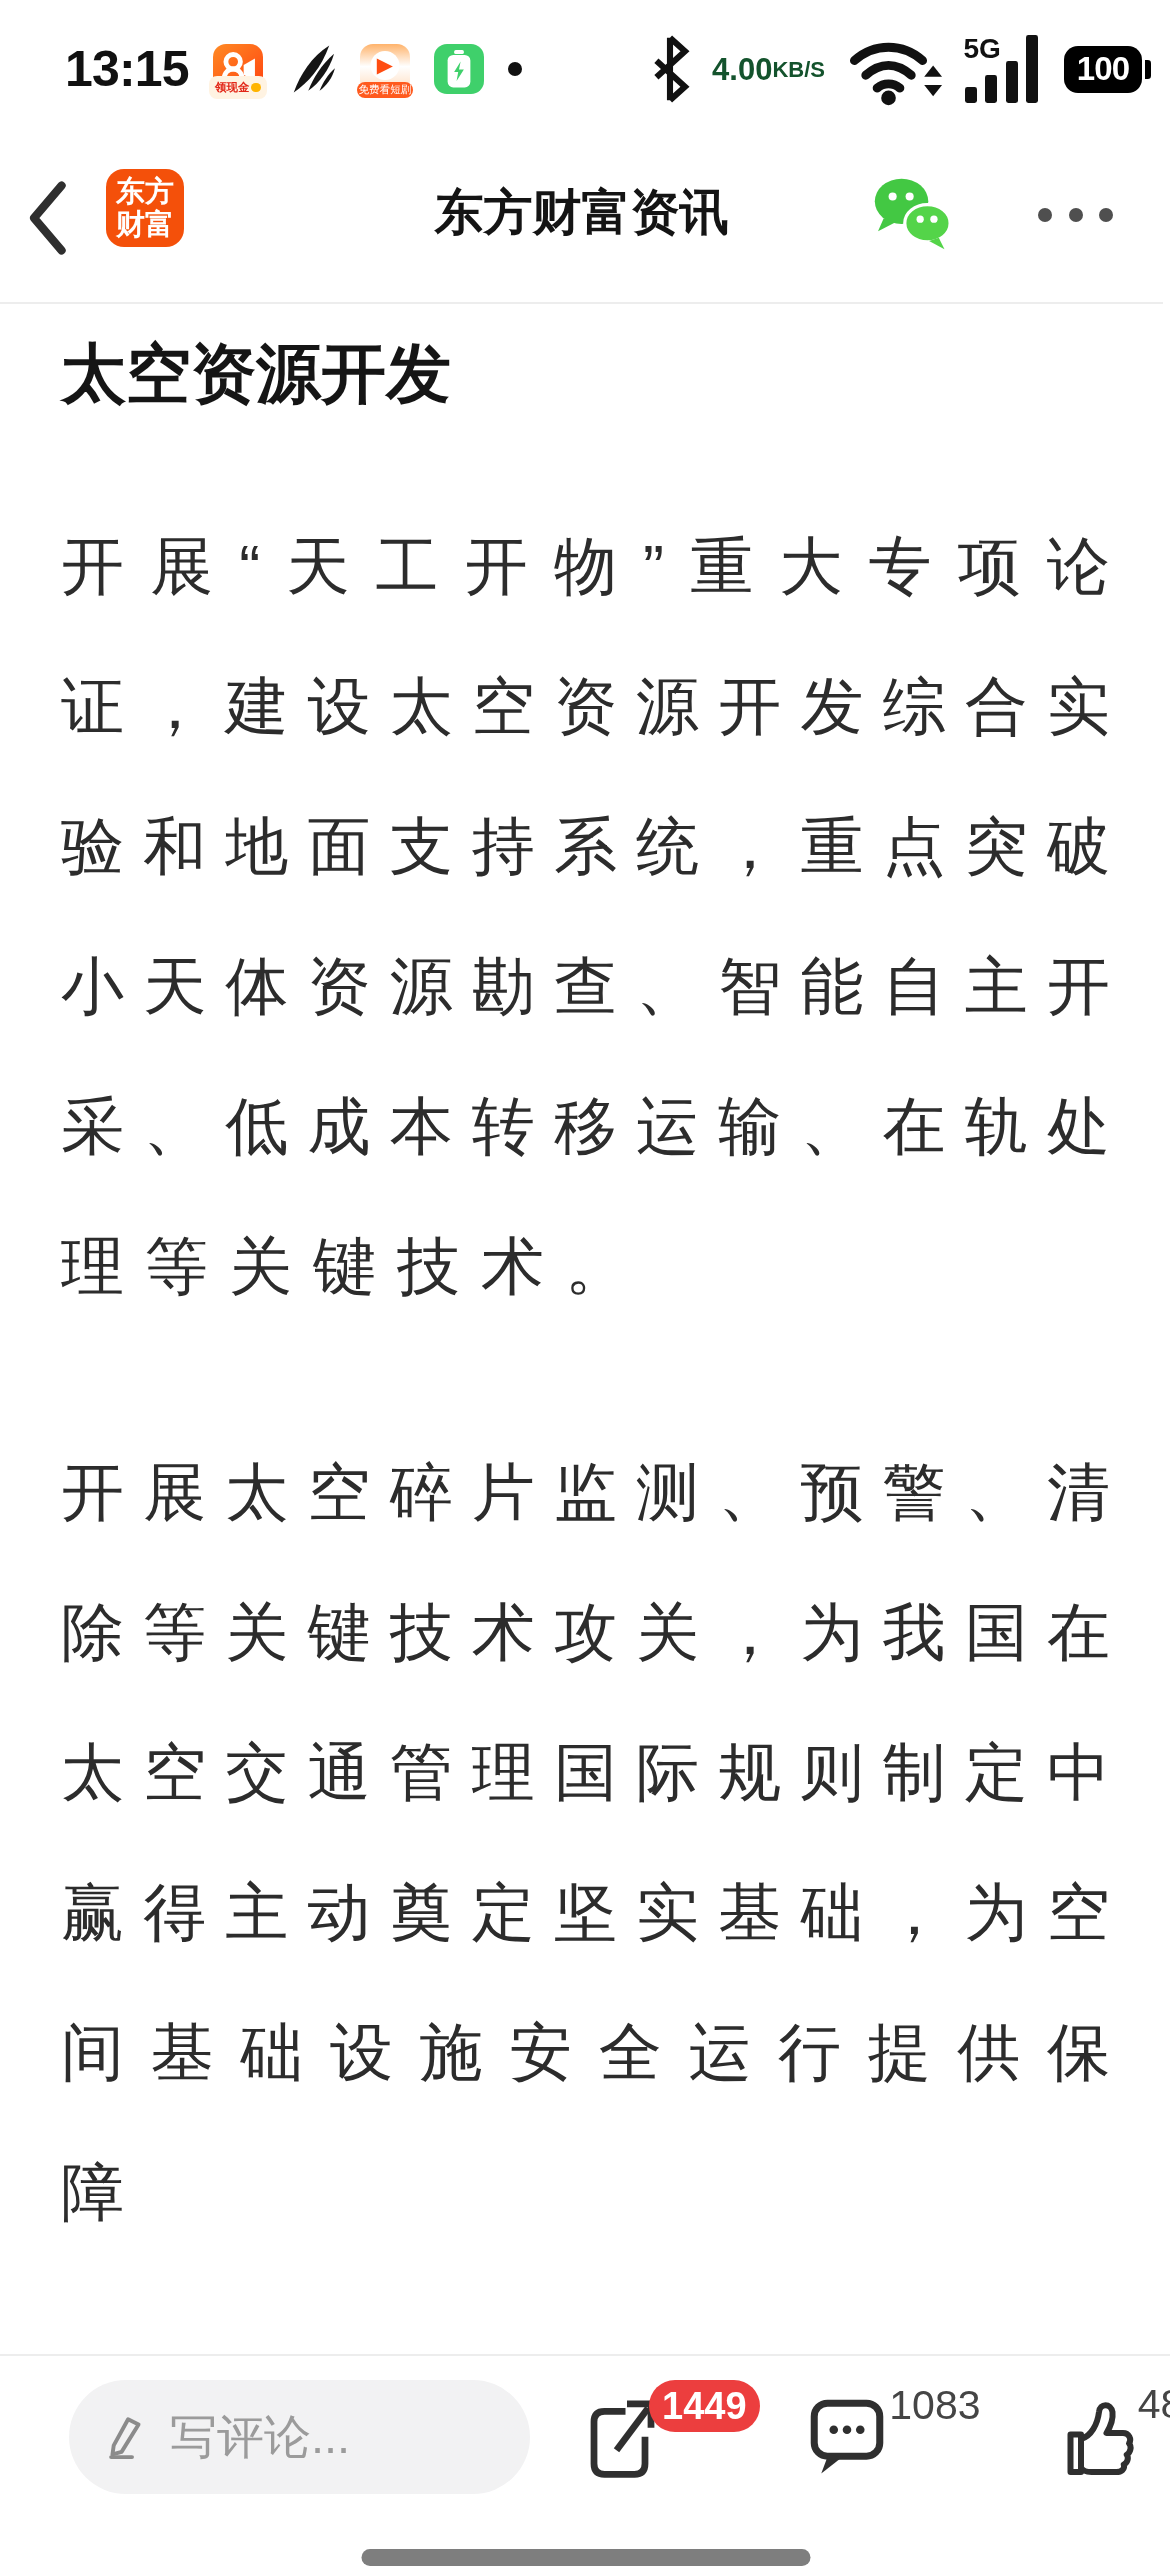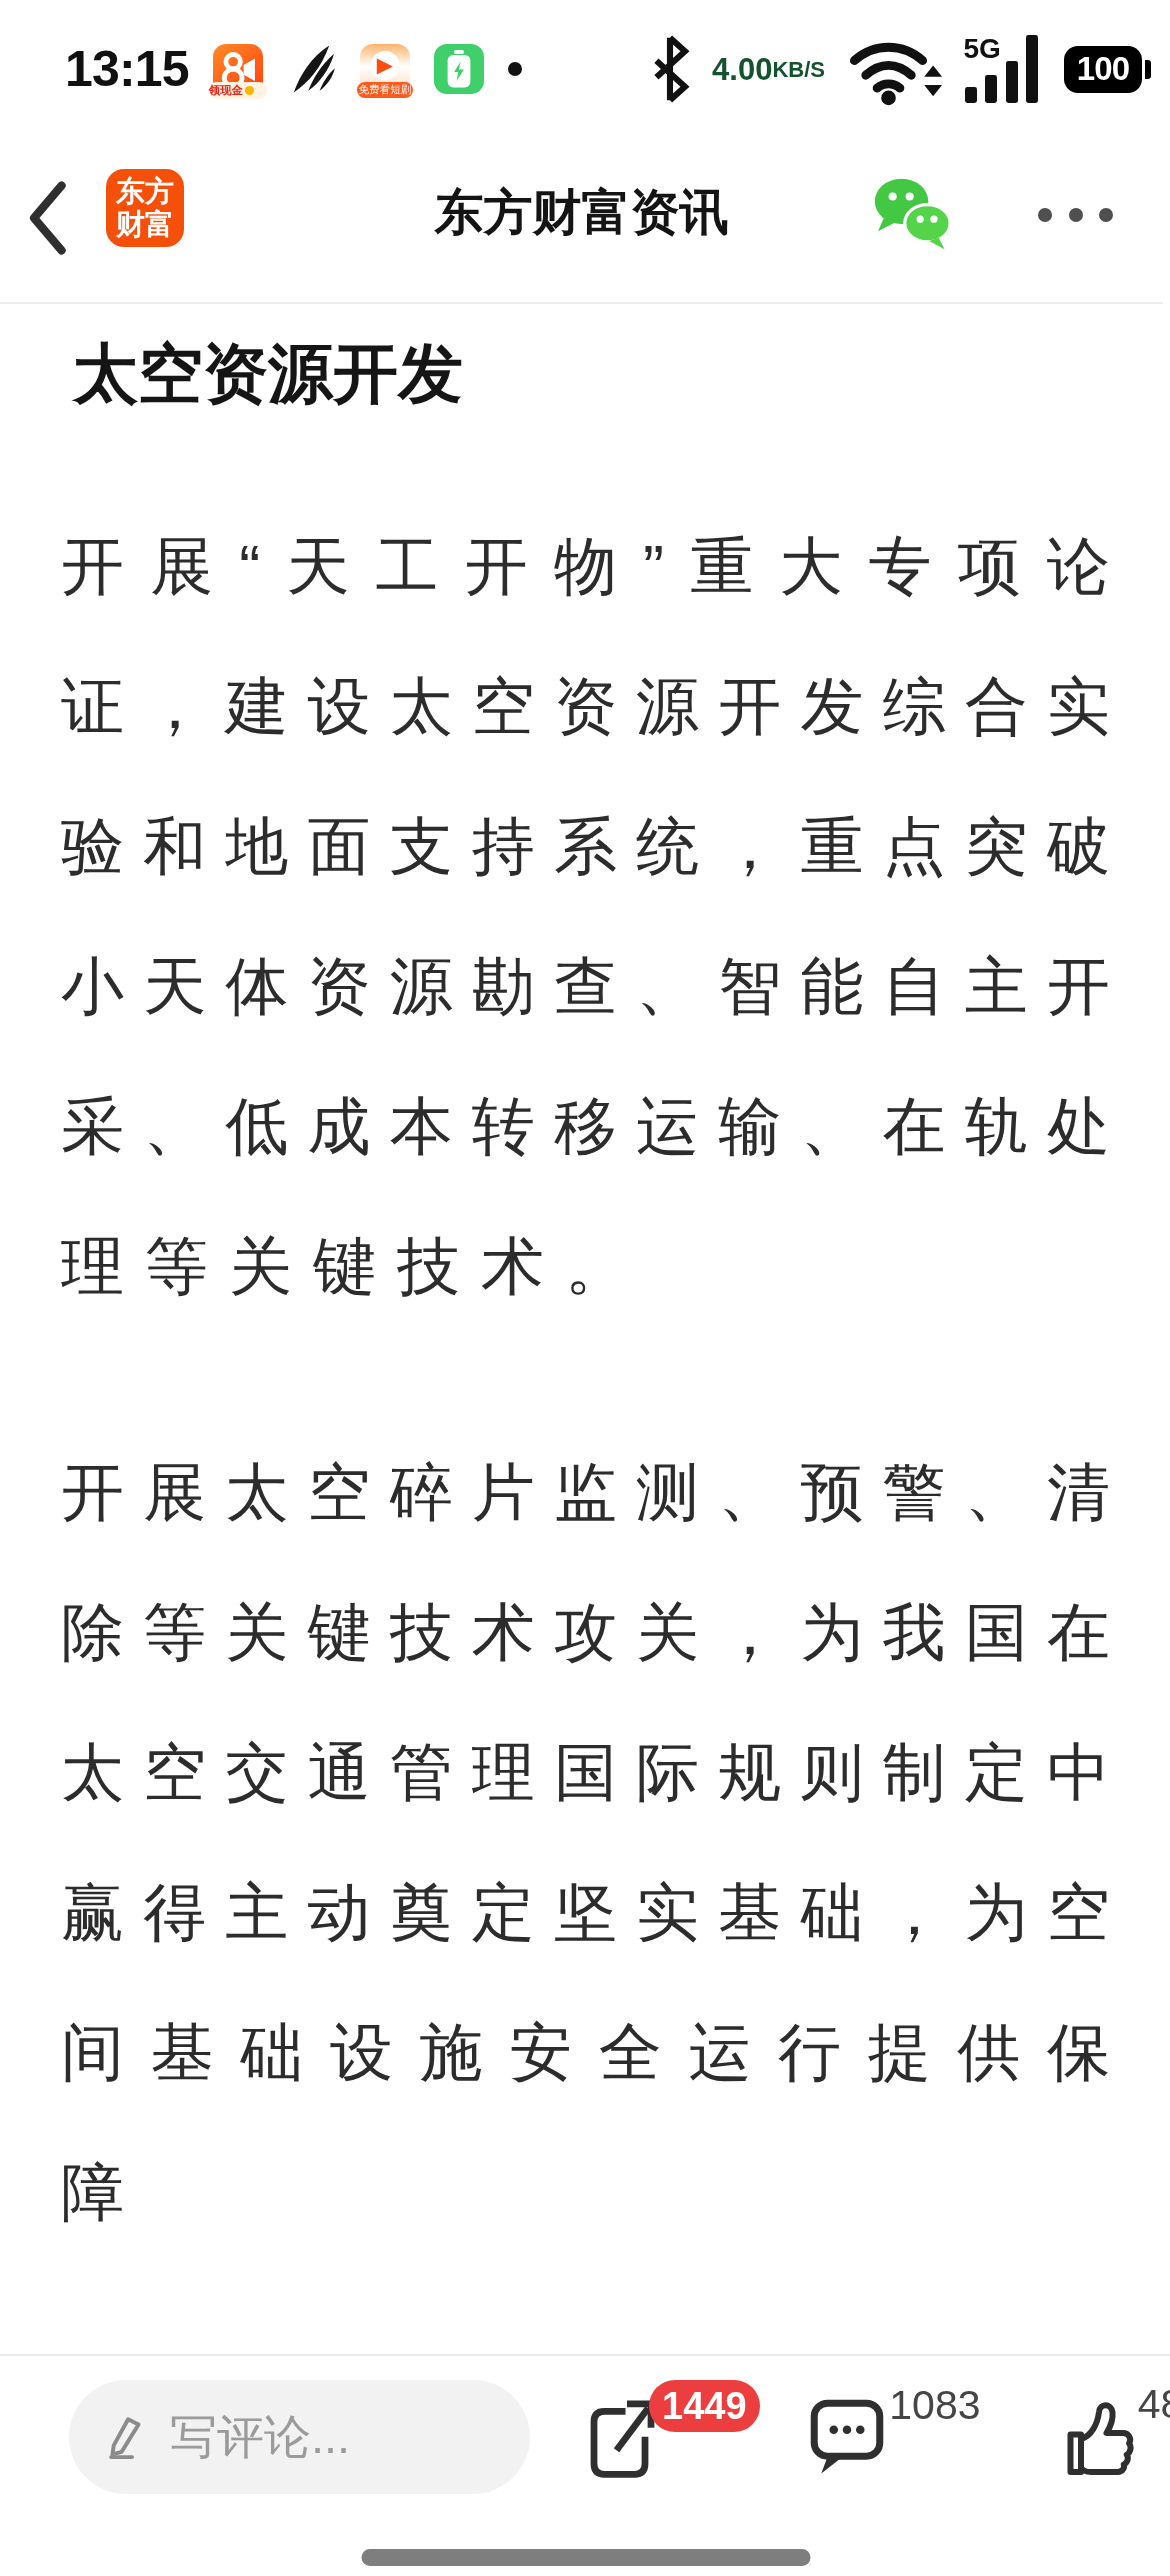--- a/index.html
+++ b/index.html
@@ -5,21 +5,21 @@
   html,body{margin:0;padding:0;}
   body{font-family:"Liberation Sans","DejaVu Sans",sans-serif;background:#777;}
   .phone{position:relative;width:1171px;height:2576px;background:#fff;overflow:hidden;margin:0 auto;}
 
   
   .statusbar{position:absolute;top:0;left:0;right:0;height:130px;display:flex;align-items:center;justify-content:space-between;padding:8.1px 29px 0 65px;box-sizing:border-box;}
   .sb-left{display:flex;align-items:center;gap:24px;}
   .sb-time{font-size:50px;font-weight:700;color:#111;letter-spacing:-0.8px;}
   .appicon{position:relative;width:50px;height:50px;border-radius:13px;flex:none;}
   .appicon.ks{background:linear-gradient(140deg,#ff8a24,#ff3f0f);}
-  .ks-banner{position:absolute;left:-4.1px;right:-4.1px;bottom:-4.9px;height:17px;border-radius:8.1px;background:#fff3e2;color:#e22718;font-size:11.4px;font-weight:700;display:flex;align-items:center;gap:1.6px;}
+  .ks-banner{position:absolute;left:-4.1px;right:-4.1px;bottom:-4.9px;height:23px;border-radius:8.1px;background:#fff3e2;color:#e22718;font-size:11.4px;font-weight:700;display:flex;align-items:center;justify-content:center;gap:1.6px;}
   .ks-coin{width:9.8px;height:9.8px;border-radius:50%;background:#ffb400;display:inline-block;}
   .appicon.drama{background:linear-gradient(180deg,#ffb36b 0%,#ffffff 45%,#ffd9b8 100%);}
   .drama-play{position:absolute;top:6.5px;left:50%;transform:translateX(-50%);width:29px;height:29px;border-radius:50%;background:#fff;display:flex;align-items:center;justify-content:center;color:#ff4d12;font-size:21px;}
   .drama-banner{position:absolute;left:-3.3px;right:-3.3px;bottom:-4.1px;height:16.3px;border-radius:8.1px;background:#ff5a1e;color:#fff;font-size:10.6px;display:flex;align-items:center;justify-content:center;}
   .appicon.batt{background:#3fd06b;display:flex;align-items:center;justify-content:center;}
   .sb-dot{width:14.6px;height:14.6px;border-radius:50%;background:#111;}
   .sb-right{display:flex;align-items:center;gap:21px;}
   .speed{display:flex;flex-direction:row;align-items:center;line-height:1;color:#14532d;}
   .speed .v{font-size:31px;font-weight:700;}
   .speed .u{font-size:22px;font-weight:700;margin-top:1.6px;}
@@ -34,21 +34,21 @@
   .navbar{position:absolute;top:130px;left:0;right:8px;height:172px;background:#fff;border-bottom:2.4px solid #ededed;text-decoration:underline;}
   .nav-back{position:absolute;left:24.4px;top:49px;width:46px;height:78px;}
   .nav-logo{position:absolute;left:106px;top:39px;width:78px;height:78px;border-radius:18px;background:#f4500a;color:#fff;display:flex;flex-direction:column;align-items:center;justify-content:center;line-height:1.15;font-weight:700;font-size:29px;}
   .nav-title{position:absolute;left:50%;top:50%;transform:translate(-50%,-54%);font-size:49px;font-weight:600;color:#141414;white-space:nowrap;}
   .nav-wechat{position:absolute;right:208px;top:46px;width:81px;height:75px;}
   .nav-more{position:absolute;right:50px;top:78px;display:flex;gap:16.3px;}
   .nav-more b{width:14px;height:14px;border-radius:50%;background:#4f4f4f;}
 
   
   .article{position:absolute;top:305px;left:0;right:0;bottom:222px;overflow:hidden;padding:0 61px;box-sizing:border-box;}
-  .h-heading{margin-top:89px;font-size:65px;line-height:75px;font-weight:700;color:#151515;margin-left:12px;}
+  .h-heading{margin-top:89px;font-size:65px;line-height:75px;font-weight:700;color:#151515;}
   .h-heading:first-child{margin-top:31px;}
   .para{margin-top:86px;}
   .line{display:flex;justify-content:space-between;align-items:center;height:140px;font-size:63px;color:#2c2c2c;}
   .line.last{justify-content:flex-start;gap:21px;}
 
   
   .bottombar{position:absolute;left:0;right:0;bottom:0;height:220px;background:#fff;border-top:2.4px solid #ededed;}
   .bb-row{position:absolute;top:24.4px;left:12px;right:0;display:flex;align-items:center;}
   .comment-pill{margin-left:57px;width:461px;height:114px;border-radius:57px;background:#f2f2f3;display:flex;align-items:center;padding:0 33px;box-sizing:border-box;gap:21px;flex:none;}
   .comment-pill .ph{font-size:47px;color:#9b9b9b;}

